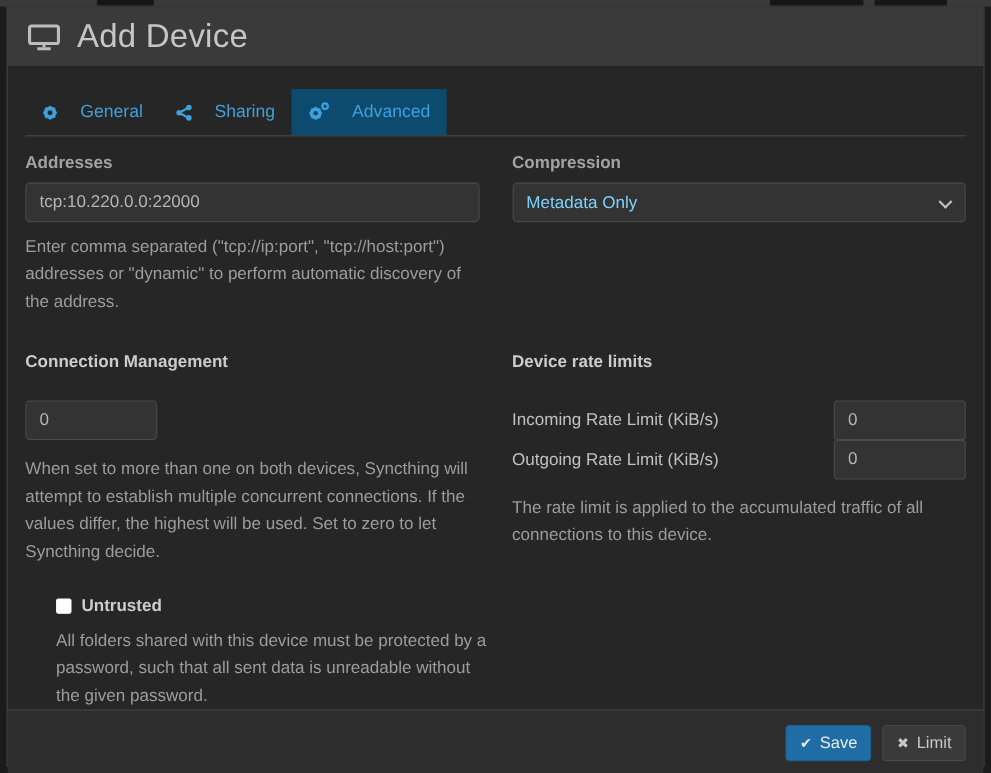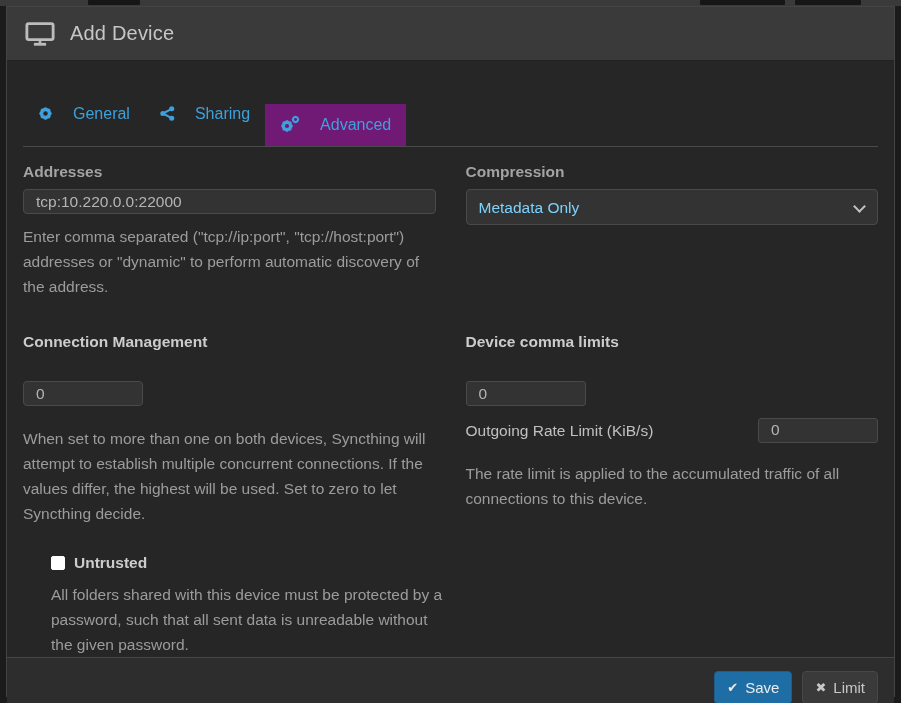--- a/index.html
+++ b/index.html
@@ -29,43 +29,43 @@
   .modal{
     position:absolute;top:6px;left:6px;width:889px;height:691px;
     background:var(--body-bg);border:1px solid #444;
     display:flex;flex-direction:column;
   }
   .modal-header{
     background:var(--header-bg);height:54px;flex:0 0 54px;
     display:flex;align-items:center;gap:15px;padding:0 18px;
     border-bottom:1px solid #232323;
   }
-  .modal-title{font-size:20px;color:#c6c6c6;letter-spacing:.2px;}
+  .modal-title{font-size:30px;color:#c6c6c6;letter-spacing:.2px;}
   .modal-body{flex:1 1 auto;padding:20px 16px 0;}
 
   .tabs{display:flex;border-bottom:1px solid #4a4a4a;}
   .tab{
     display:flex;align-items:center;gap:20px;
     padding:12px 15px;font-size:16px;color:var(--accent);cursor:pointer;
   }
-  .tab.active{background:#701a75;margin-top:23px;}
+  .tab.active{background:#0c4a6e;}
   .cogs{position:relative;width:20px;height:16px;display:inline-block;}
   .cogs svg{position:absolute;}
   .cogs .big{left:0;top:2px;}
   .cogs .small{left:11px;top:-2px;}
 
   .grid{display:grid;grid-template-columns:1fr 1fr;column-gap:30px;}
   .row2{margin-top:34px;}
   .row3{margin-top:28px;margin-left:28px;}
 
   .field-label{font-size:15.5px;font-weight:bold;color:#a3a3a3;margin-bottom:8px;}
   .help-text{margin:10px 0 0;font-size:15.5px;line-height:25px;color:#9c9c9c;}
 
   .text-input{
-    width:100%;height:25px;background:var(--input-bg);
+    width:100%;height:36px;background:var(--input-bg);
     border:1px solid var(--input-border);border-radius:4px;
     color:#b5b5b5;font-size:15.5px;padding:0 12px;outline:none;
     font-family:"Liberation Sans","DejaVu Sans",sans-serif;
   }
   .num-input{width:120px;}
 
   .select-wrap{position:relative;}
   select{
     appearance:none;-webkit-appearance:none;-moz-appearance:none;
     width:100%;height:36px;background:var(--input-bg);
@@ -219,22 +219,23 @@
     <div class="grid row2">
       <div>
         <div class="section-heading">Connection Management</div>
         <div class="inline-field">
           <input class="text-input num-input" type="text" value="0" style="">
         </div>
         <p class="help-text" style="margin-top:14px;">When set to more than one on both devices, Syncthing will attempt to establish multiple concurrent connections. If the values differ, the highest will be used. Set to zero to let Syncthing decide.</p>
       </div>
 
       <div class="stacked">
-        <div class="section-heading">Device comma limits</div>
+        <div class="section-heading">Device rate limits</div>
         <div class="inline-field">
+          <span class="inline-left">Incoming Rate Limit (KiB/s)</span>
           <input class="text-input num-input" type="text" value="0" style="">
         </div>
         <div class="inline-field">
           <span class="inline-left">Outgoing Rate Limit (KiB/s)</span>
           <input class="text-input num-input" type="text" value="0" style="">
         </div>
         <p class="help-text" style="margin-top:12px;">The rate limit is applied to the accumulated traffic of all connections to this device.</p>
       </div>
     </div>
 

